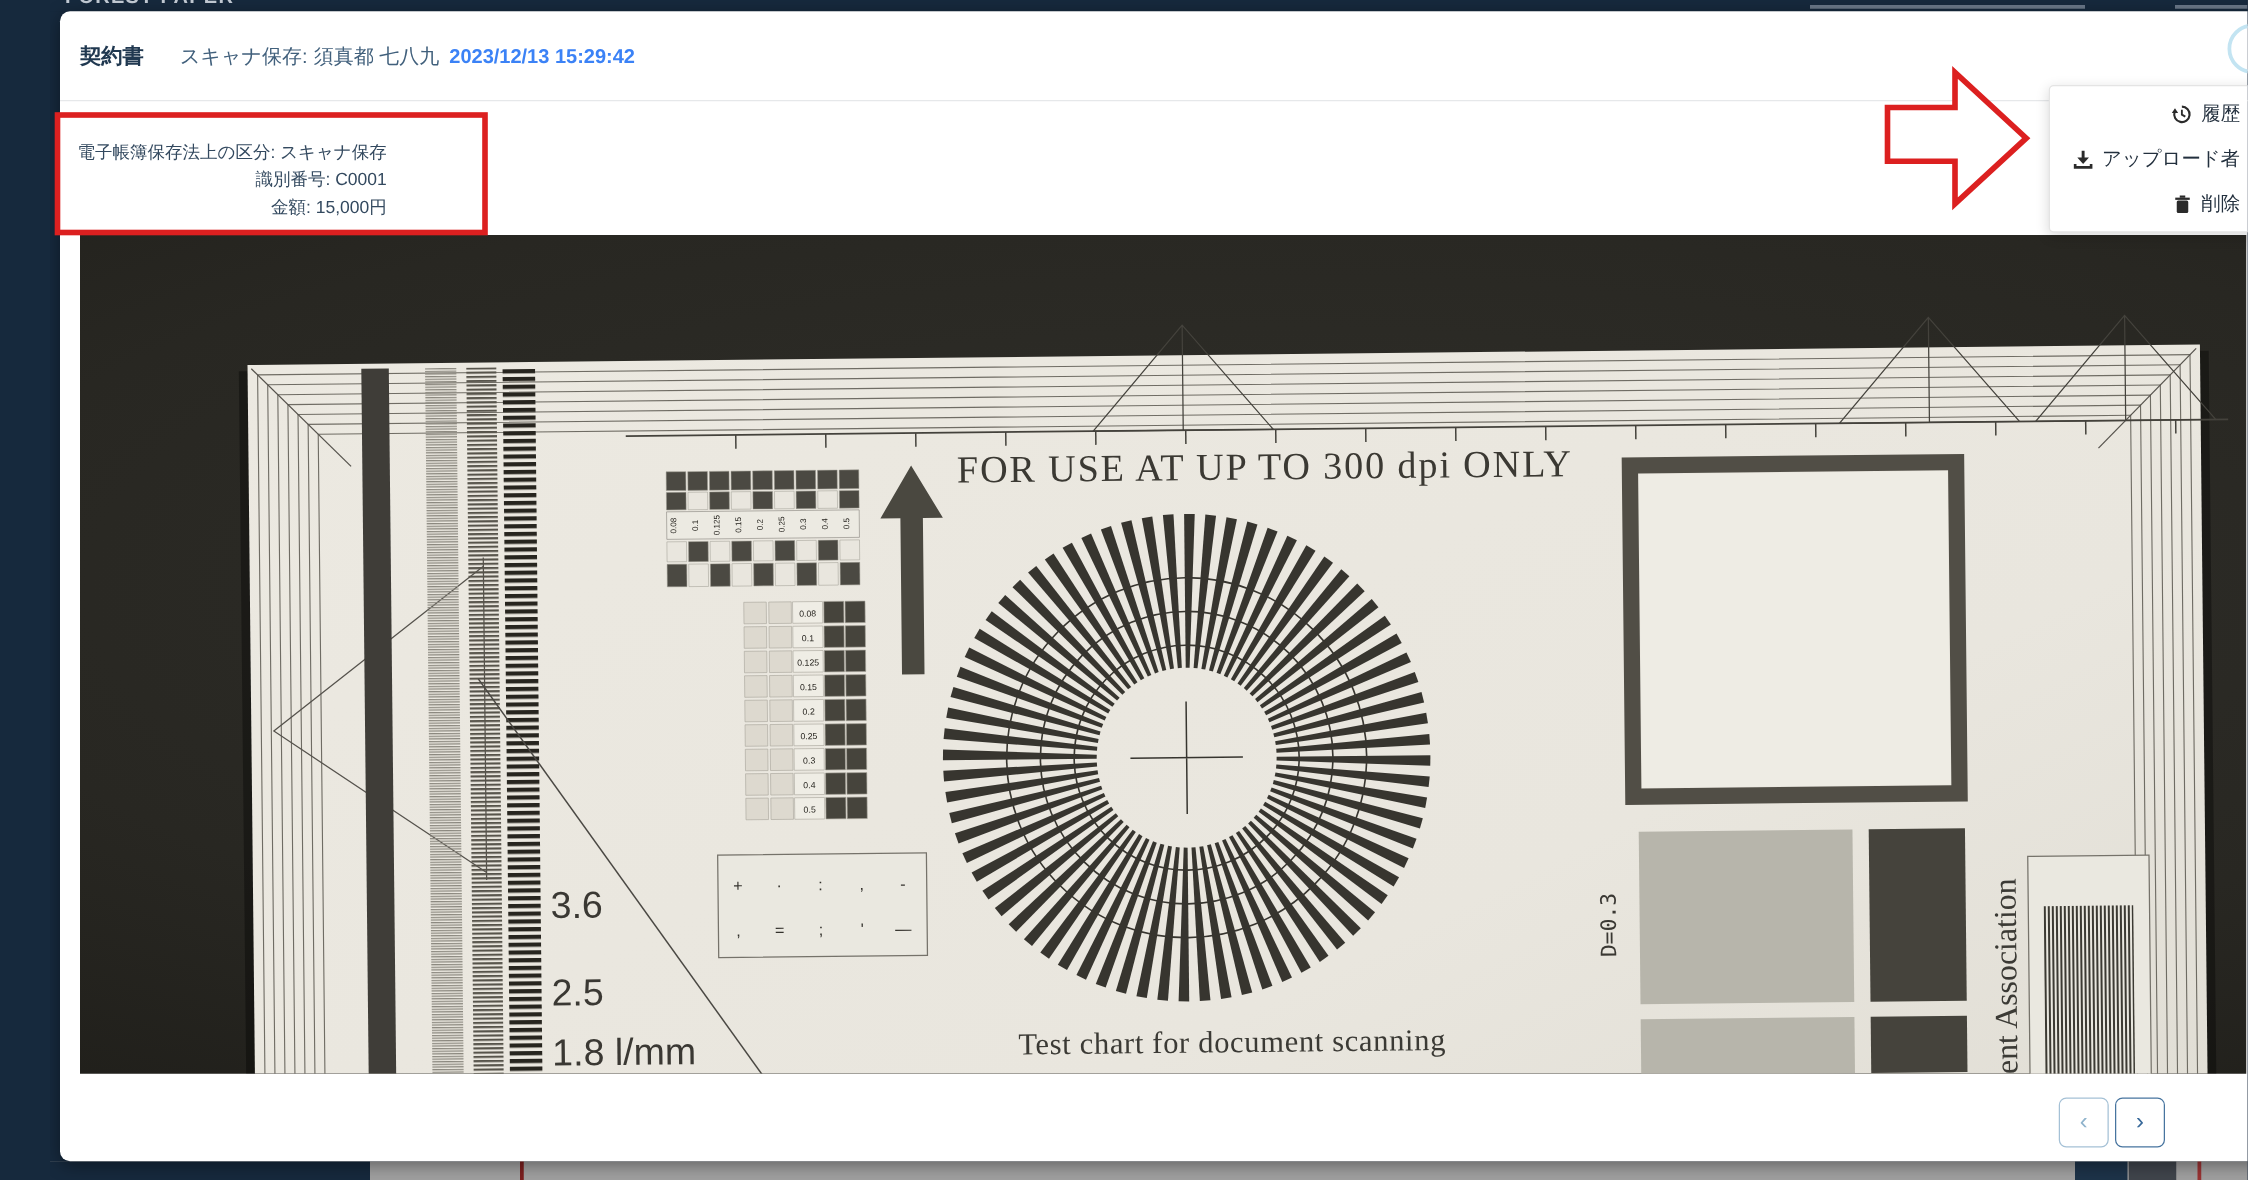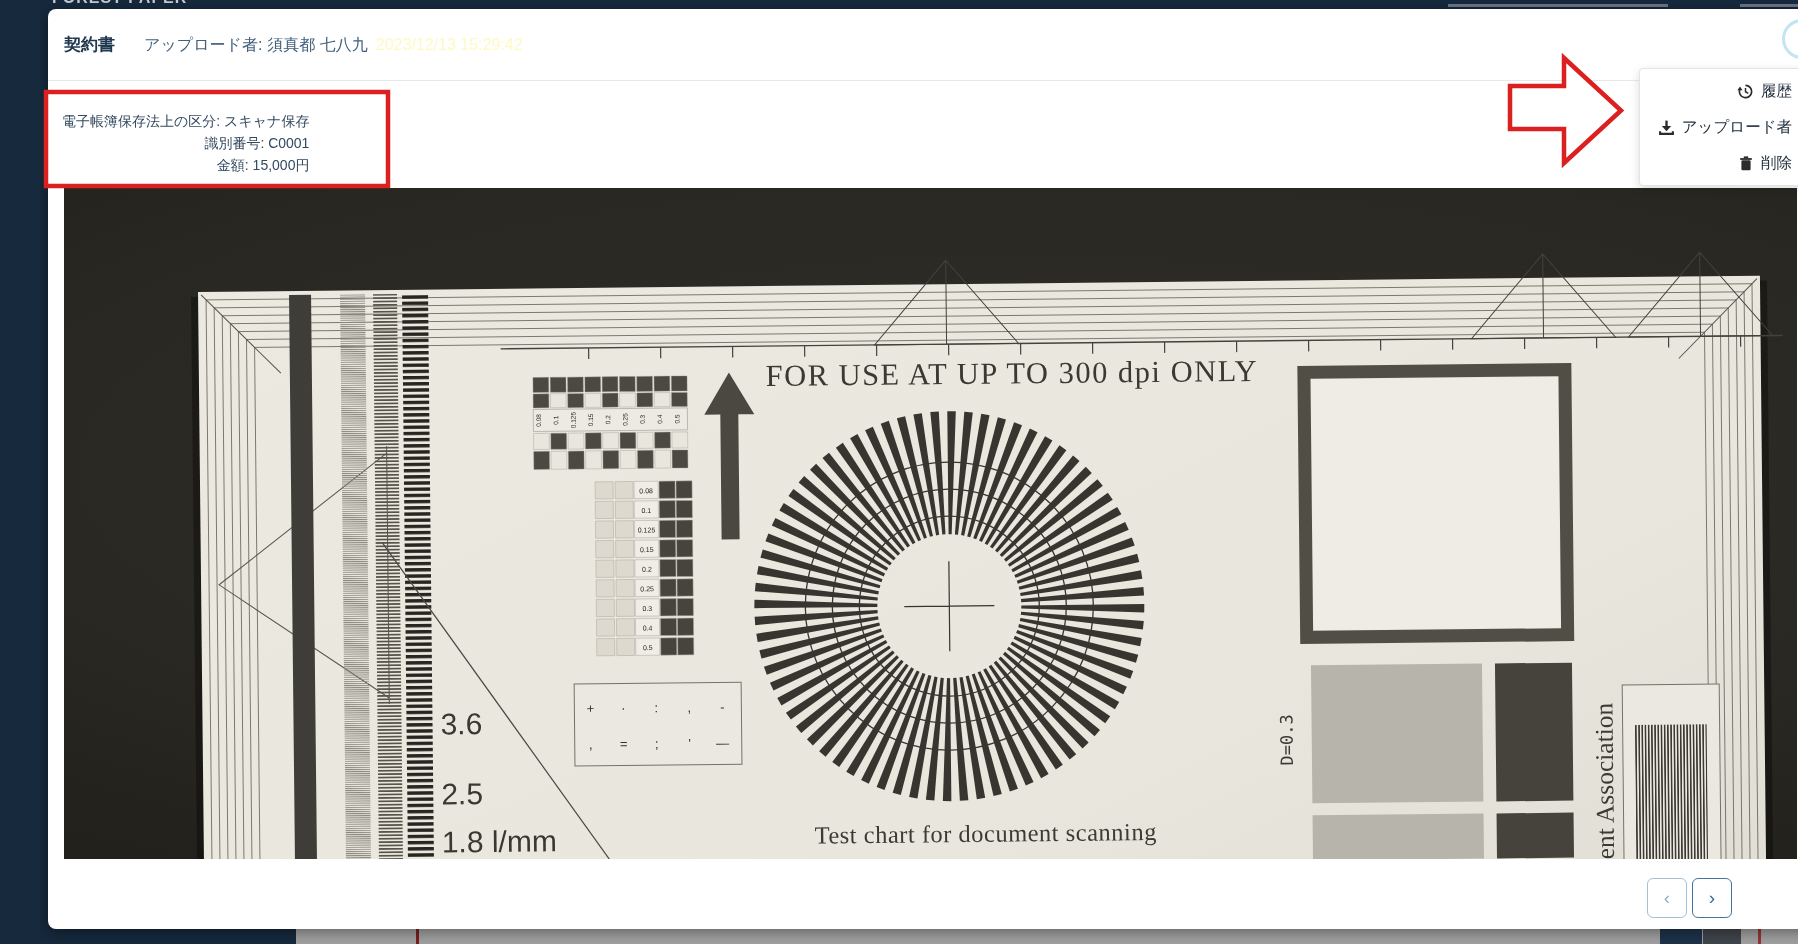--- a/index.html
+++ b/index.html
@@ -17,21 +17,21 @@
   .bs-red1{position:absolute;left:376px;top:0;width:3px;height:15px;background:#7c1f1f;}
   .bs-navyblock{position:absolute;left:1620px;top:0;width:42px;height:15px;background:#1d3349;}
   .bs-dark{position:absolute;left:1663px;top:0;width:38px;height:15px;background:#40454c;}
   .bs-red2{position:absolute;left:1718px;top:0;width:3px;height:15px;background:#993333;}
   
   .modal{position:absolute;left:8px;top:9px;width:1790px;height:920px;background:#ffffff;
          border-radius:8px 0 0 8px;box-shadow:0 3px 14px rgba(0,0,0,.4);z-index:2;}
   .hdr-title{position:absolute;left:24px;top:33px;font-size:17px;font-weight:600;color:#203850;z-index:4;}
   .hdr-sub{position:absolute;left:104px;top:35px;font-size:16px;color:#41607c;z-index:4;white-space:nowrap;}
   .hdr-sub .name{margin-left:5px;}
-  .hdr-sub .date{margin-left:8px;font-weight:normal;color:#fef9c3;}
+  .hdr-sub .date{margin-left:8px;font-weight:bold;color:#3b82f6;}
   .divider{position:absolute;left:8px;top:80px;width:1790px;height:1px;background:#e6e8ea;z-index:3;}
   .kebab{position:absolute;left:1742px;top:19px;width:40px;height:40px;border-radius:50%;
          background:#fff;border:3px solid #c3e4f2;box-sizing:border-box;cursor:pointer;z-index:6;}
   .kebab .dot{position:absolute;left:50%;width:4.5px;height:4.5px;margin-left:-2.25px;border-radius:50%;background:#44546a;}
   .kebab .d1{top:8px;} .kebab .d2{top:15.5px;} .kebab .d3{top:23px;}
   .meta{position:absolute;left:22px;top:110px;z-index:4;text-align:right;}
   .meta p{margin:0;font-size:14px;line-height:22px;color:#33495f;}
   
   .photo{position:absolute;left:24px;top:188px;width:1733px;height:671px;overflow:hidden;z-index:3;
          background:radial-gradient(120% 95% at 55% 42%, #302f2a 0%, #282722 52%, #1a1915 100%);}
@@ -74,21 +74,21 @@
     <span class="bs-red1"></span>
     <span class="bs-navyblock"></span>
     <span class="bs-dark"></span>
     <span class="bs-red2"></span>
   </div>
 
   <div class="modal"></div>
 
   <div class="hdr-title">契約書</div>
   <div class="hdr-sub">
-    <span>アップロード者:</span><span class="name">須真都 七八九</span><span class="date">2023/12/13 15:29:42</span>
+    <span>スキャナ保存:</span><span class="name">須真都 七八九</span><span class="date">2023/12/13 15:29:42</span>
   </div>
   <div class="divider"></div>
 
   <div class="kebab">
     <span class="dot d1"></span>
     <span class="dot d2"></span>
     <span class="dot d3"></span>
   </div>
 
   <div class="meta">

